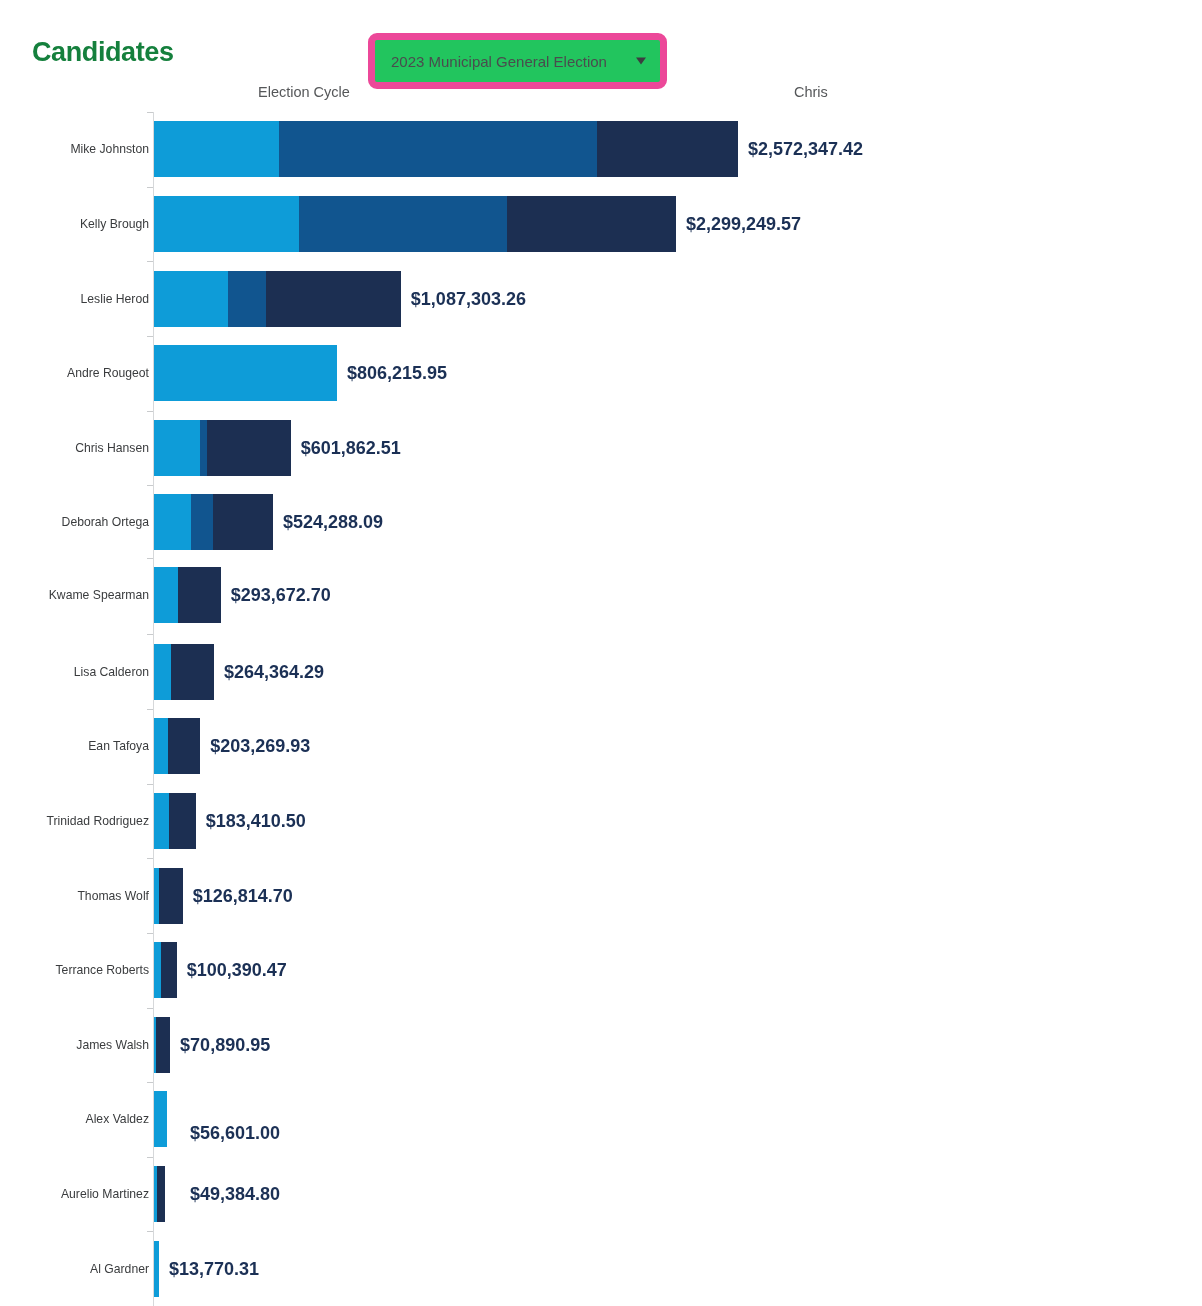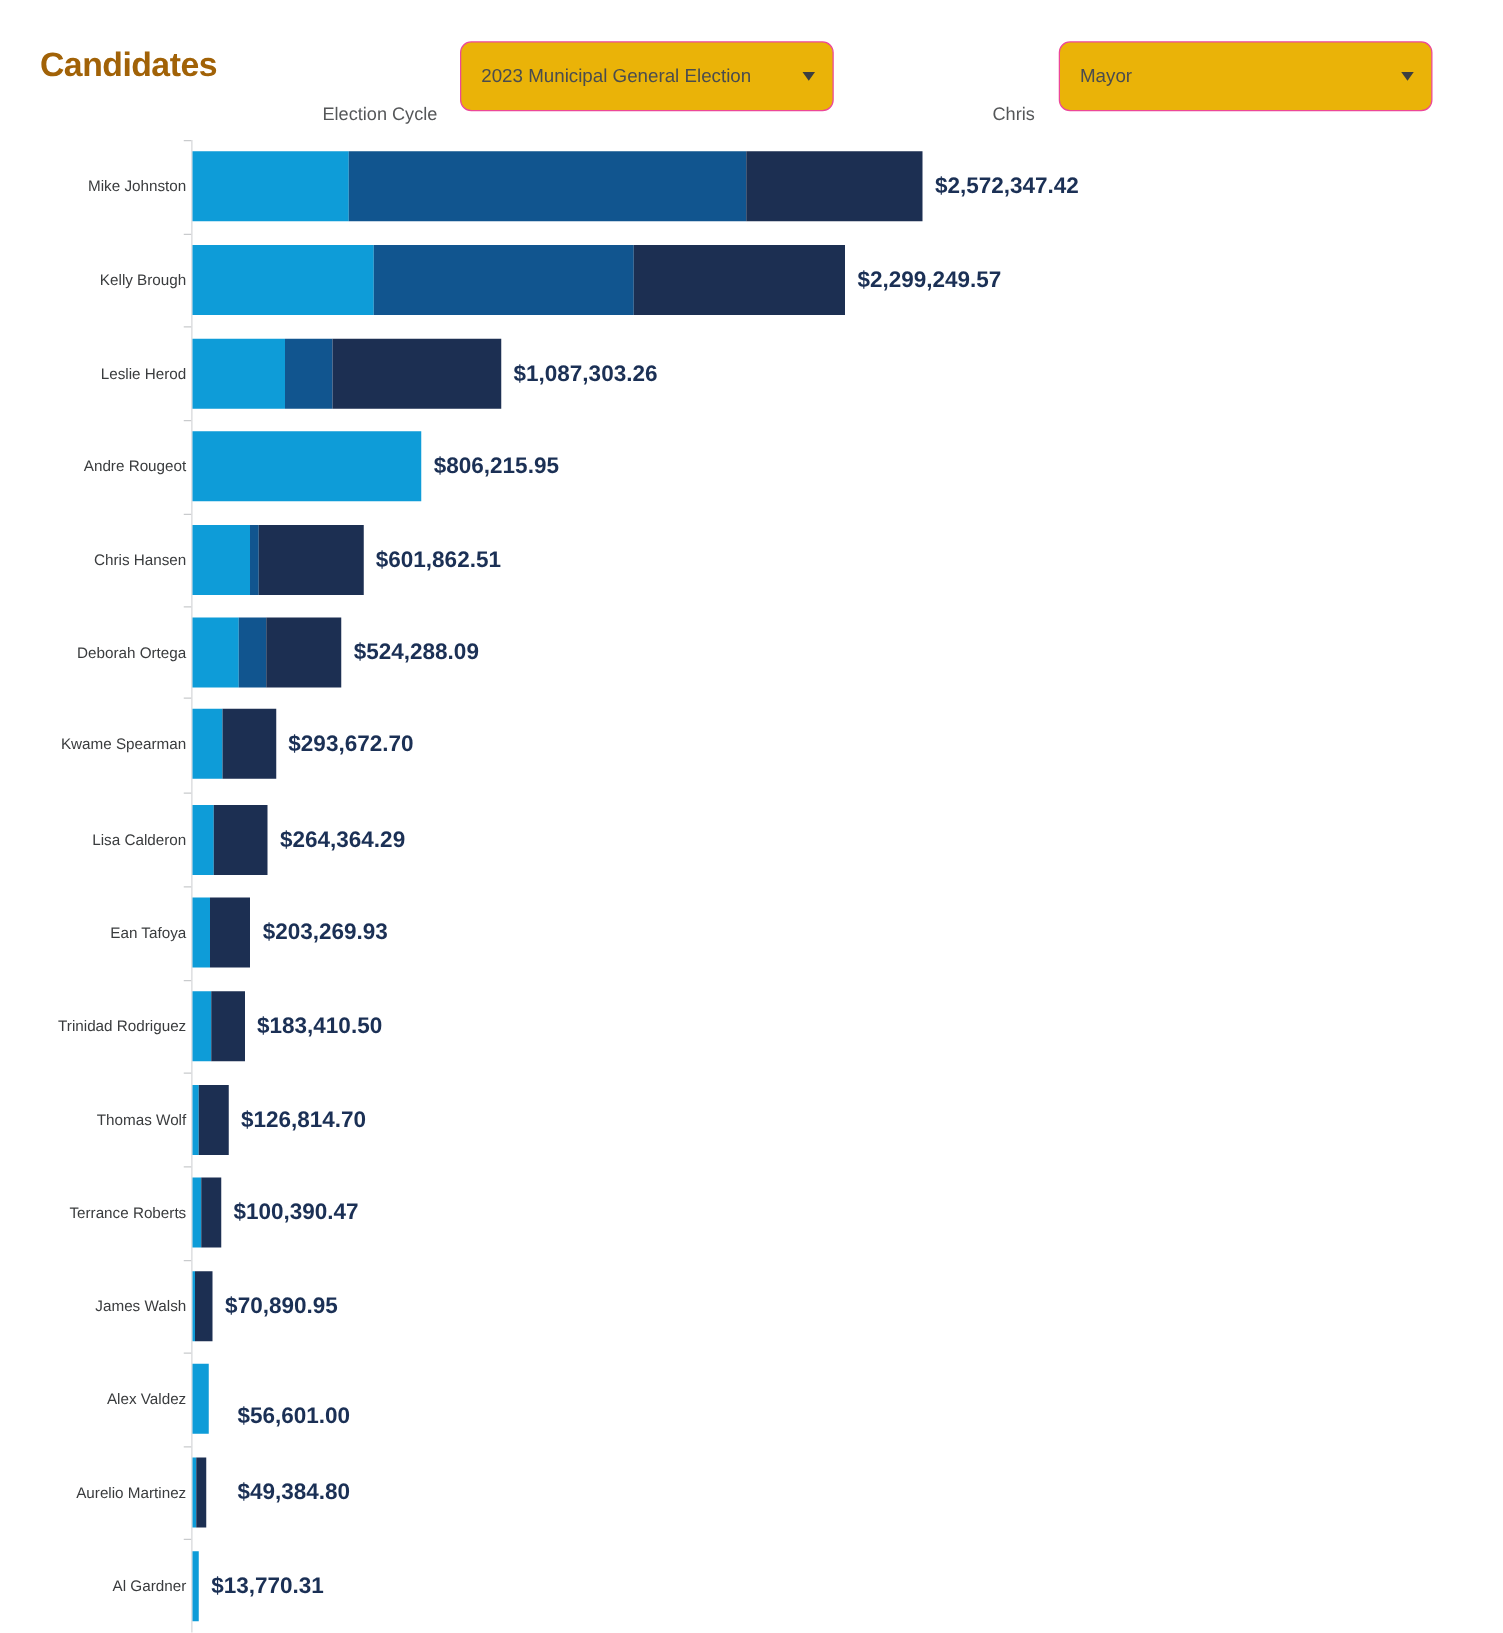--- a/index.html
+++ b/index.html
@@ -21,39 +21,39 @@
     left: 0; top: 0;
     width: 1202px;
     height: 112px;
   }
   #page-title {
     position: absolute;
     left: 32px;
     top: 37px;
     font-size: 27px;
     font-weight: bold;
-    color: #a16207;
+    color: #15803d;
     letter-spacing: -0.4px;
     font-family: "Liberation Sans", sans-serif;
   }
   .filter-label {
     position: absolute;
     font-size: 14.5px;
     color: #555759;
     font-family: "Liberation Sans", sans-serif;
     margin-top: 32px;
   }
   #cycle-label { left: 258px; top: 52px; }
   #office-label { left: 794px; top: 52px; }
 
   .select-box {
     position: absolute;
-    border: 1px solid #ec4899;
+    border: 7px solid #ec4899;
     border-radius: 9px;
-    background: #eab308;
+    background: #22c55e;
     box-sizing: border-box;
   }
   #cycle-select { left: 368px; top: 33px; width: 299px; height: 56px; }
   #office-select { left: 847px; top: 33px; width: 299px; height: 56px; }
   .select-value {
     position: absolute;
     left: 16px;
     top: 50%;
     transform: translateY(-50%);
     font-size: 15px;
@@ -143,24 +143,20 @@
 
   <div class="filter-label" id="cycle-label">Election Cycle</div>
 
   <div class="select-box" id="cycle-select">
     <span class="select-value">2023 Municipal General Election</span>
     <span class="select-caret"></span>
   </div>
 
   <div class="filter-label" id="office-label">Chris</div>
 
-  <div class="select-box" id="office-select">
-    <span class="select-value">Mayor</span>
-    <span class="select-caret"></span>
-  </div>
 </div>
 
 <div id="chart">
   <div id="axis-line"></div>
   <div id="rows">
       <div class="row" style="top: 0px; height: 74.625px;">
         <div class="tick"></div>
         <div class="cand-name">Mike Johnston</div>
         <div class="bar" style="width: 584px;">
           <div class="seg" style="width: 21.35%; background: rgb(14, 156, 216);"></div>

